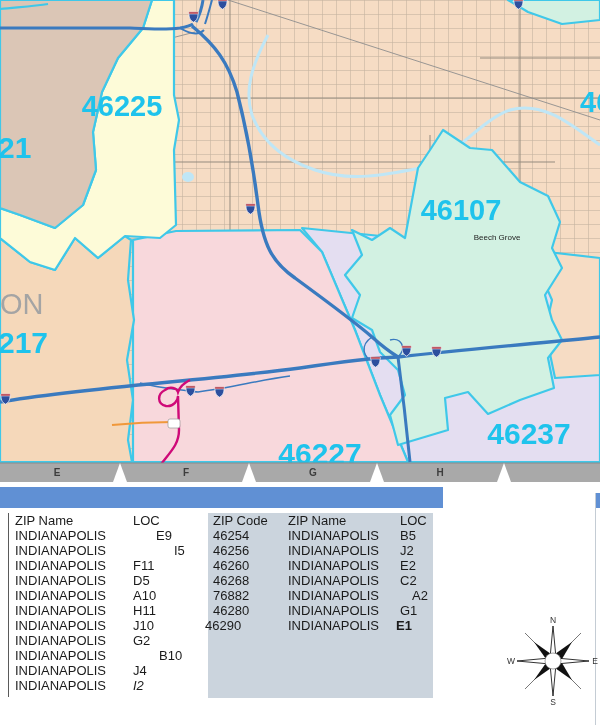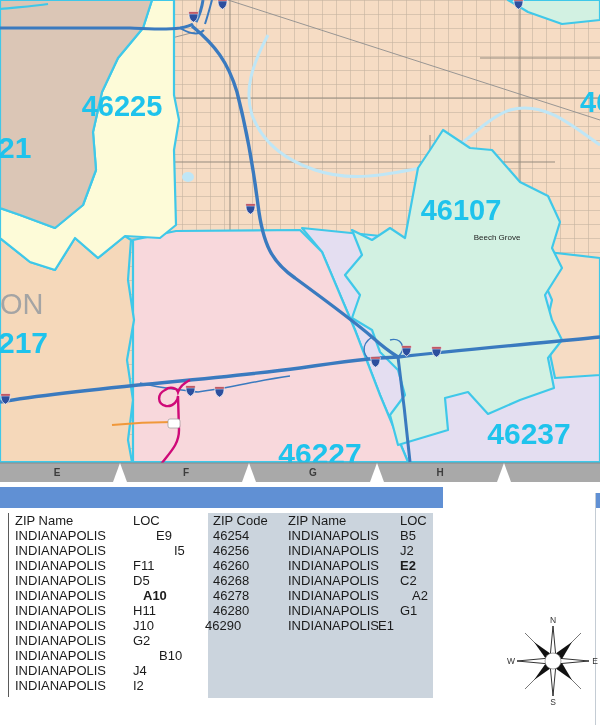--- a/index.html
+++ b/index.html
@@ -177,21 +177,21 @@
       <div class="trow">
         <span class="c" style="left: 15px;">INDIANAPOLIS</span>
         <span class="c" style="left: 133px;">F11</span>
       </div>
       <div class="trow">
         <span class="c" style="left: 15px;">INDIANAPOLIS</span>
         <span class="c" style="left: 133px;">D5</span>
       </div>
       <div class="trow">
         <span class="c" style="left: 15px;">INDIANAPOLIS</span>
-        <span class="c" style="left: 143px; font-weight: bold;">A10</span>
+        <span class="c" style="left: 133px;">A10</span>
       </div>
       <div class="trow">
         <span class="c" style="left: 15px;">INDIANAPOLIS</span>
         <span class="c" style="left: 133px;">H11</span>
       </div>
       <div class="trow">
         <span class="c" style="left: 15px;">INDIANAPOLIS</span>
         <span class="c" style="left: 133px;">J10</span>
       </div>
       <div class="trow">
@@ -201,21 +201,21 @@
       <div class="trow">
         <span class="c" style="left: 15px;">INDIANAPOLIS</span>
         <span class="c" style="left: 133px; margin-left: 26px;">B10</span>
       </div>
       <div class="trow">
         <span class="c" style="left: 15px;">INDIANAPOLIS</span>
         <span class="c" style="left: 133px;">J4</span>
       </div>
       <div class="trow">
         <span class="c" style="left: 15px;">INDIANAPOLIS</span>
-        <span class="c" style="left: 133px;">I2</span>
+        <span class="c" style="left: 133px; font-style: italic;">I2</span>
       </div>
     </div>
   <div id="right-table" class="ztable">
       <div class="trow">
         <span class="c" style="left: 213px;">ZIP Code</span>
         <span class="c" style="left: 288px;">ZIP Name</span>
         <span class="c" style="left: 400px;">LOC</span>
       </div>
       <div class="trow">
         <span class="c" style="left: 213px;">46254</span>
@@ -223,41 +223,41 @@
         <span class="c" style="left: 400px;">B5</span>
       </div>
       <div class="trow">
         <span class="c" style="left: 213px;">46256</span>
         <span class="c" style="left: 288px;">INDIANAPOLIS</span>
         <span class="c" style="left: 400px;">J2</span>
       </div>
       <div class="trow">
         <span class="c" style="left: 213px;">46260</span>
         <span class="c" style="left: 288px;">INDIANAPOLIS</span>
-        <span class="c" style="left: 400px; font-weight: bold;">E2</span>
+        <span class="c" style="left: 400px;">E2</span>
       </div>
       <div class="trow">
         <span class="c" style="left: 213px;">46268</span>
         <span class="c" style="left: 288px;">INDIANAPOLIS</span>
         <span class="c" style="left: 400px;">C2</span>
       </div>
       <div class="trow">
-        <span class="c" style="left: 213px;">46278</span>
+        <span class="c" style="left: 213px;">76882</span>
         <span class="c" style="left: 288px;">INDIANAPOLIS</span>
         <span class="c" style="left: 400px; margin-left: 12px;">A2</span>
       </div>
       <div class="trow">
         <span class="c" style="left: 213px;">46280</span>
         <span class="c" style="left: 288px;">INDIANAPOLIS</span>
         <span class="c" style="left: 400px;">G1</span>
       </div>
       <div class="trow">
         <span class="c" style="left: 205px;">46290</span>
         <span class="c" style="left: 288px;">INDIANAPOLIS</span>
-        <span class="c" style="left: 378px;">E1</span>
+        <span class="c" style="left: 396px; font-weight: bold;">E1</span>
       </div>
     </div>
 
   <div id="compass-box">
     <svg width="95" height="110" viewBox="0 0 95 110">
       <g stroke="#555" stroke-width="0.8">
         <line x1="20" y1="19" x2="76" y2="75"></line>
         <line x1="76" y1="19" x2="20" y2="75"></line>
       </g>
       <g fill="#111">

